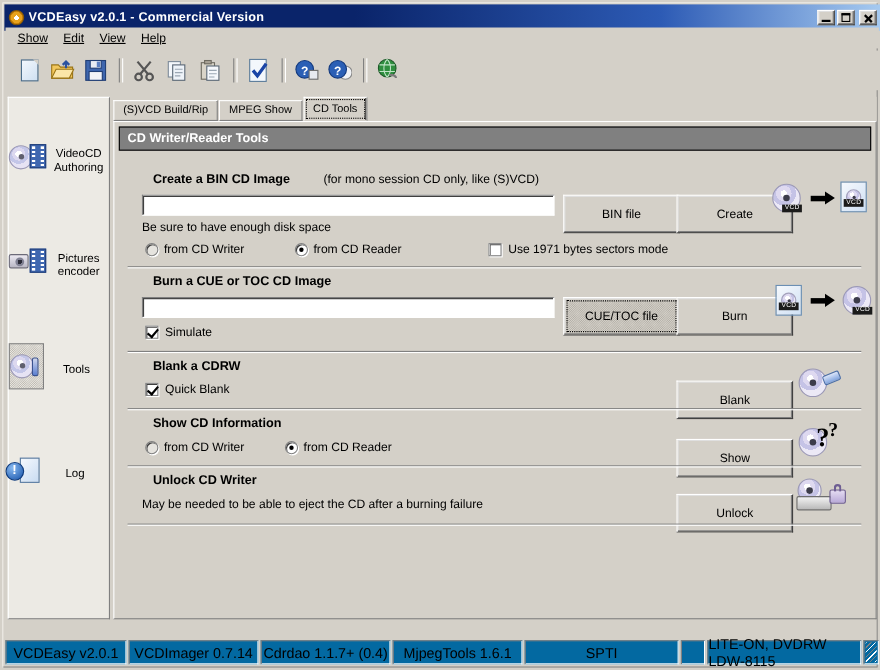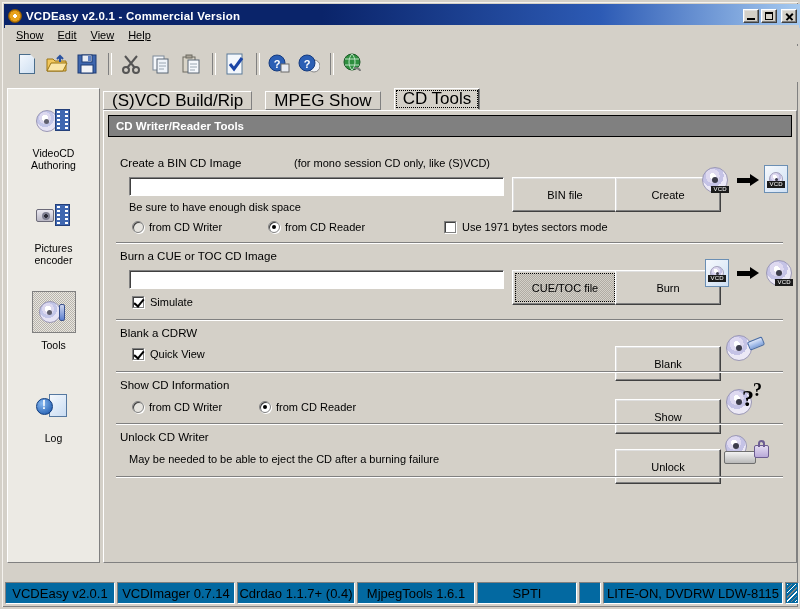--- a/index.html
+++ b/index.html
@@ -73,21 +73,21 @@
   .doc:after{content:"";position:absolute;right:-1px;top:-1px;border-width:0 5px 5px 0;
        border-style:solid;border-color:transparent #d4d0c8 transparent transparent;}
   
   .sidebar{
     position:absolute;left:5px;top:86px;width:93px;height:475px;
     background:#eceae4;
     border:1px solid;border-color:#fff #808080 #808080 #fff;
     box-sizing:border-box;
   }
   .side-item{
-    width:100%;height:95px;display:flex;flex-direction:column;
+    width:100%;height:95px;display:flex;
     align-items:center;justify-content:flex-start;padding-top:12px;box-sizing:border-box;cursor:default;
   }
   .side-icon-wrap{width:42px;height:40px;display:flex;align-items:center;justify-content:center;position:relative;}
   .side-item.selected .side-icon-wrap{
     background-image:
       linear-gradient(45deg,#b8b4ac 25%,transparent 25%,transparent 75%,#b8b4ac 75%),
       linear-gradient(45deg,#b8b4ac 25%,transparent 25%,transparent 75%,#b8b4ac 75%);
     background-size:2px 2px;background-position:0 0,1px 1px;
     background-color:#e8e6e0;
     border:1px solid #808080;
@@ -118,42 +118,42 @@
     background:radial-gradient(circle at 35% 30%,#88b9f0,#1451a8);border:1px solid #0d3a7d;box-sizing:border-box;}
   .ic-excl:after{content:"!";position:absolute;left:0;right:0;top:-1px;text-align:center;color:#fff;
     font-size:12px;font-weight:bold;font-family:"Liberation Sans",sans-serif;}
   
   .main{
     position:absolute;left:101px;top:86px;width:694px;height:475px;
     background:#d4d0c8;
   }
   .tabstrip{position:absolute;left:0;top:0;height:22px;display:flex;align-items:flex-end;}
   .tab{
-    height:19px;padding:0 8px;margin-right:13px;display:flex;align-items:center;
-    background:#d4d0c8;font-size:17px;color:#000;cursor:default;box-sizing:border-box;
+    height:19px;padding:0 8px;margin-right:1px;display:flex;align-items:center;
+    background:#d4d0c8;font-size:10px;color:#000;cursor:default;box-sizing:border-box;
     border:1px solid;border-color:#fff #808080 #808080 #fff;
   }
   .tab.active{
     height:22px;background:#d4d0c8;border-color:#fff #808080 #d4d0c8 #fff;
     box-shadow:inset -1px 0 0 #404040;
     outline:1px dotted #000;outline-offset:-3px;
   }
   .panel{
     position:absolute;left:0;top:22px;width:694px;height:453px;
     background:#d4d0c8;
     border:1px solid;border-color:#fff #808080 #808080 #fff;
     box-sizing:border-box;
   }
   .panel-head{
     position:absolute;left:4px;top:4px;right:4px;height:22px;
     background:#808080;border:1px solid #000;box-sizing:border-box;
     display:flex;align-items:center;padding-left:7px;
     color:#fff;font-weight:bold;font-size:11.5px;
   }
-  .sect-title{position:absolute;font-weight:normal;font-size:11.5px;color:#000;}
+  .sect-title{position:absolute;font-weight:bold;font-size:11.5px;color:#000;margin-left:19px;}
   .sect-note{position:absolute;font-size:11px;color:#000;}
   .hr{position:absolute;height:2px;
       border-top:1px solid #808080;border-bottom:1px solid #fff;box-sizing:border-box;}
   .txtfield{
     position:absolute;height:19px;background:#fff;box-sizing:border-box;
     border:1px solid;border-color:#808080 #fff #fff #808080;
     box-shadow:inset 1px 1px 0 #404040;
     font-size:11px;color:#000;padding:2px 3px;outline:none;
     font-family:"Liberation Sans",sans-serif;
   }
@@ -476,21 +476,21 @@
             <div class="vcd-tag">VCD</div>
           </div>
       </div>
 
       <div class="hr" style="left:12px;top:208px;width:667px;"></div>
 
       <div class="sect-title" style="left:16px;top:216px;">Blank a CDRW</div>
 
       <div class="ctl" style="left:28px;top:237px;">
         <span class="cbox on"></span>
-        <span>Quick View</span>
+        <span>Quick Blank</span>
       </div>
       <div class="btn" style="left:511px;top:235px;width:106px;">
         <span>Blank</span>
       </div>
       <div class="deco" style="left:622px;top:222px;">
         <div style="position:relative;width:44px;height:30px;">
           <div class="d-disc" style="position:absolute;left:0;top:2px;"></div>
           <div class="d-eraser" style="right:6px;top:6px;"></div>
         </div>
       </div>
@@ -537,21 +537,21 @@
       <div class="hr" style="left:12px;top:365px;width:667px;"></div>
 
     </div>
   </div>
 
   <div class="statusbar">
     <div class="sb-cell" style="width:110px;">VCDEasy v2.0.1</div>
     <div class="sb-cell" style="width:118px;">VCDImager 0.7.14</div>
     <div class="sb-cell" style="width:118px;">Cdrdao 1.1.7+ (0.4)</div>
     <div class="sb-cell" style="width:118px;">MjpegTools 1.6.1</div>
-    <div class="sb-cell" style="width:100px;">SPTI</div>
+    <div class="sb-cell" style="width:140px;">SPTI</div>
     <div class="sb-cell" style="width:22px;"></div>
     <div class="sb-cell" style="flex:1;">LITE-ON, DVDRW LDW-8115</div>
     <div class="sb-cell grip">
         <i></i>
       </div>
   </div>
 
 </div>
 
 </body></html>

